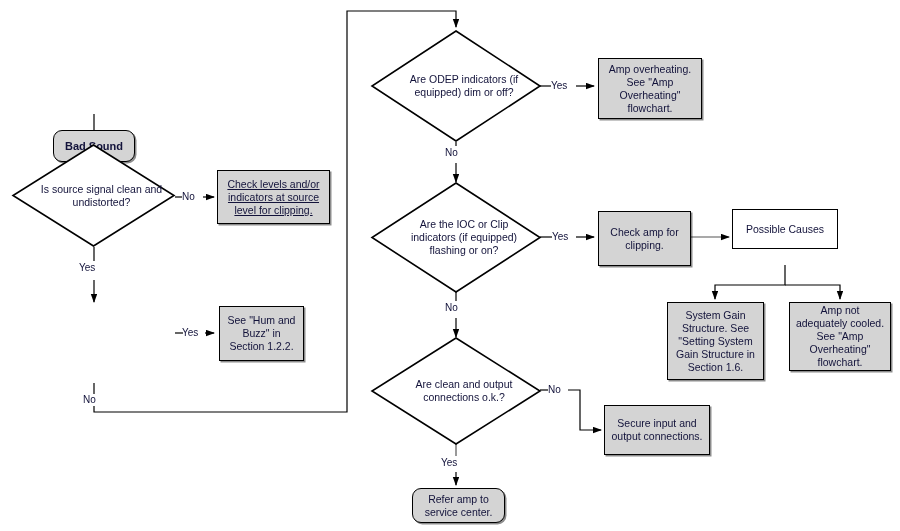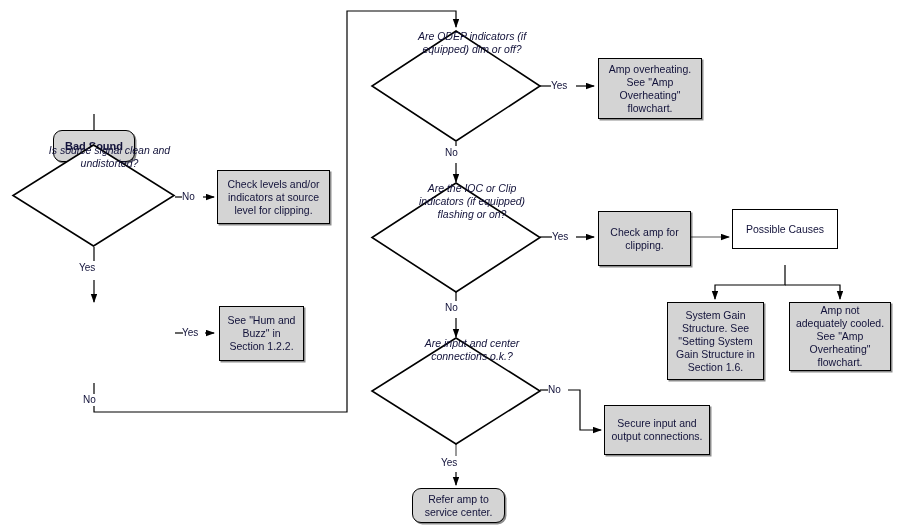--- a/index.html
+++ b/index.html
@@ -48,32 +48,32 @@
   .terminator.bold { font-weight: bold; font-size: 11px; margin-top: 48px; }
 
   .diamond-wrap { position: absolute; }
   .diamond-wrap svg {
     position: absolute;
     left: 0; top: 0;
     overflow: visible;
   }
   .diamond-label {
     position: absolute;
-    left: 16px; top: 0;
+    left: 8px; top: 0;
     width: 100%;
     height: 100%;
     display: flex;
+    align-items: center;
     justify-content: center;
     text-align: center;
     color: #12123a;
     font-size: 10.5px;
     line-height: 13px;
     padding: 0 18px;
     box-sizing: border-box;
-    font-style: italic;
   }
   
   .edge-label {
     position: absolute;
     color: #12123a;
     font-size: 10px;
     line-height: 11px;
     white-space: nowrap;
   }
   
@@ -153,21 +153,21 @@
 
   <div class="diamond-wrap" style="left:12px; top:144px; width:163px; height:103px;">
     <svg width="163" height="103" viewBox="0 0 163 103" xmlns="http://www.w3.org/2000/svg">
       <polygon points="81.5,1 162,51.5 81.5,102 1,51.5" fill="#ffffff" stroke="#000000" stroke-width="1.6"></polygon>
     </svg>
     <div class="diamond-label">
       <span class="txt">Is source signal clean and undistorted?</span>
     </div>
   </div>
 
-  <div class="node box" style="left:217px; top:170px; width:113px; height:54px;">
+  <div class="node box" style="left:217px; top:170px; width:113px; height:54px;text-decoration:underline;">
     <span class="txt">Check levels and/or indicators at source level for clipping.</span>
   </div>
 
 
   <div class="node box" style="left:219px; top:306px; width:85px; height:55px;">
     <span class="txt">See "Hum and Buzz" in Section 1.2.2.</span>
   </div>
 
   <div class="diamond-wrap" style="left:371px; top:30px; width:170px; height:112px;">
     <svg width="170" height="112" viewBox="0 0 170 112" xmlns="http://www.w3.org/2000/svg">
@@ -205,21 +205,21 @@
 
   <div class="node box" style="left:789px; top:302px; width:102px; height:69px;">
     <span class="txt">Amp not adequately cooled. See "Amp Overheating" flowchart.</span>
   </div>
 
   <div class="diamond-wrap" style="left:371px; top:337px; width:170px; height:108px;">
     <svg width="170" height="108" viewBox="0 0 170 108" xmlns="http://www.w3.org/2000/svg">
       <polygon points="85,1 169,54 85,107 1,54" fill="#ffffff" stroke="#000000" stroke-width="1.6"></polygon>
     </svg>
     <div class="diamond-label">
-      <span class="txt">Are input and center connections o.k.?</span>
+      <span class="txt">Are clean and output connections o.k.?</span>
     </div>
   </div>
 
   <div class="node terminator" style="left:412px; top:488px; width:93px; height:35px;">
     <span class="txt">Refer amp to service center.</span>
   </div>
 
   <div class="node box" style="left:604px; top:405px; width:106px; height:50px;">
     <span class="txt">Secure input and output connections.</span>
   </div>

